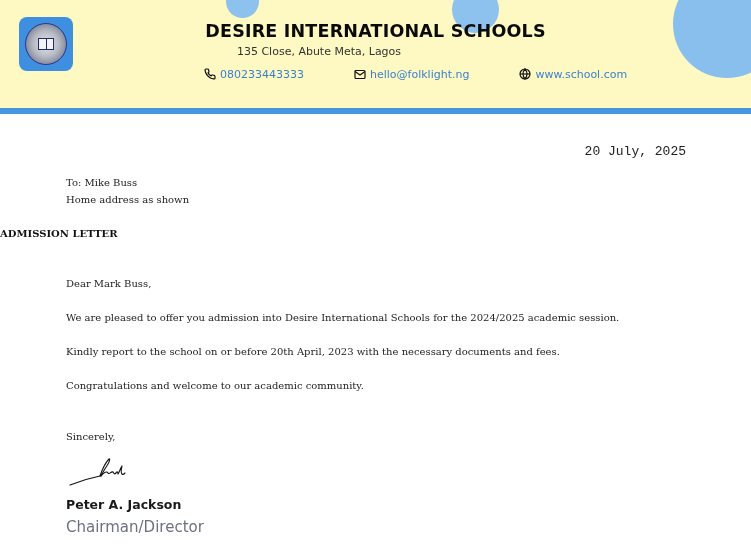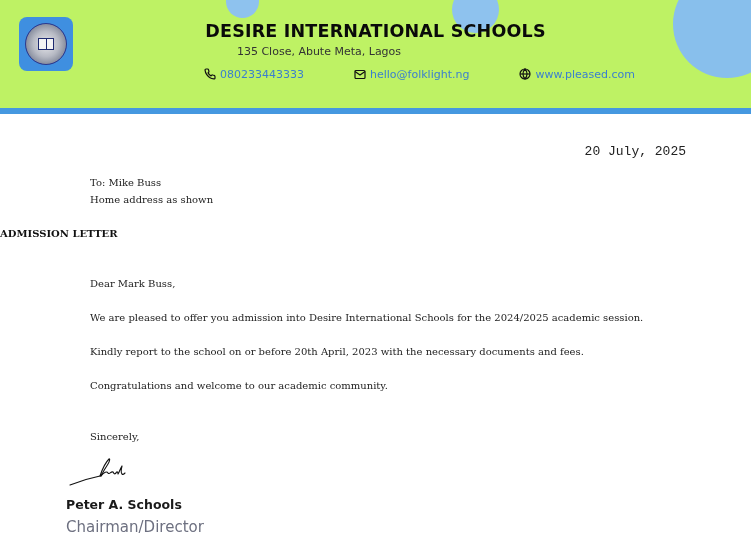--- a/index.html
+++ b/index.html
@@ -4,21 +4,21 @@
   <style>
     * { margin: 0; padding: 0; box-sizing: border-box; }
     html, body {
       width: 751px; height: 546px; overflow: hidden;
       background: #ffffff;
     }
     body { position: relative; font-family: "DejaVu Serif", serif; color: #222; }
 
     .header {
       position: absolute; left: 0; top: 0; width: 751px; height: 109px;
-      background: #bef264; overflow: hidden;
+      background: #fef9c3; overflow: hidden;
     }
     .header-bar {
       position: absolute; left: 0; top: 108px; width: 751px; height: 6px;
       background: #4598e0;
     }
     .circle { position: absolute; border-radius: 50%; background: #8ec2ee; }
     .c1 { left: 226px; top: -15px; width: 33px; height: 33px; }
     .c2 { left: 452px; top: -14px; width: 47px; height: 47px; }
     .c3 { left: 673px; top: -30px; width: 108px; height: 108px; background: #88bfec; }
 
@@ -59,21 +59,20 @@
     .contact svg { margin-right: 4px; }
     .contact span { white-space: nowrap; }
 
     .date {
       position: absolute; right: 65px; top: 144px;
       font-family: Liberation Mono, monospace; font-size: 13px; color: #222;
     }
     .text {
       position: absolute; left: 66px; font-size: 10px; color: #222; white-space: nowrap;
       font-family: "DejaVu Serif", serif;
-      margin-left: 24px;
     }
     .title {
       position: absolute; left: 0; width: 654px; top: 228px; text-align: left;
       font-family: "DejaVu Serif", serif; font-weight: bold; font-size: 10px; color: #111;
     }
     .signature { position: absolute; left: 68px; top: 456px; }
     .signer-name {
       position: absolute; left: 66px; top: 497px;
       font-family: "DejaVu Sans", sans-serif; font-weight: bold; font-size: 12.5px; color: #1a1a1a;
     }
@@ -112,21 +111,21 @@
         <path d="M2 4l10 7 10-7"></path>
       </svg>
       <span>hello@folklight.ng</span>
     </div>
     <div class="contact">
       <svg width="12" height="12" viewBox="0 0 24 24" fill="none" stroke="#111" stroke-width="2.4">
         <circle cx="12" cy="12" r="10"></circle>
         <path d="M2 12h20"></path>
         <path d="M12 2a15 15 0 0 1 4 10 15 15 0 0 1-4 10 15 15 0 0 1-4-10 15 15 0 0 1 4-10z"></path>
       </svg>
-      <span>www.pleased.com</span>
+      <span>www.school.com</span>
     </div>
   </div>
 </div>
 <div class="header-bar"></div>
 
 <div class="date">20 July, 2025</div>
 
 <div class="text" style="top:177px;">To: Mike Buss</div>
 <div class="text" style="top:194px;">Home address as shown</div>
 
@@ -140,14 +139,14 @@
 <div class="text" style="top:431px;">Sincerely,</div>
 
 <div class="signature">
   <svg width="62" height="32" viewBox="0 0 62 32" fill="none" stroke="#111" stroke-width="1.1" stroke-linecap="round" stroke-linejoin="round">
     <path d="M2 29 C12 25, 22 22, 32 20"></path>
     <path d="M32 20 C34 14, 38 6, 41 3 C42 2, 42 5, 40 8 C38 11, 35 16, 33 20"></path>
     <path d="M33 20 C36 16, 39 15, 40 17 C41 19, 43 15, 45 16 C46 17, 46 19, 48 17 C49 15, 50 16, 50 18 C51 17, 52 13, 54 10 C53 14, 53 17, 54 18 C55 19, 56 18, 57 17"></path>
   </svg>
 </div>
 
-<div class="signer-name">Peter A. Schools</div>
+<div class="signer-name">Peter A. Jackson</div>
 <div class="signer-title">Chairman/Director</div>
 
 </body></html>

